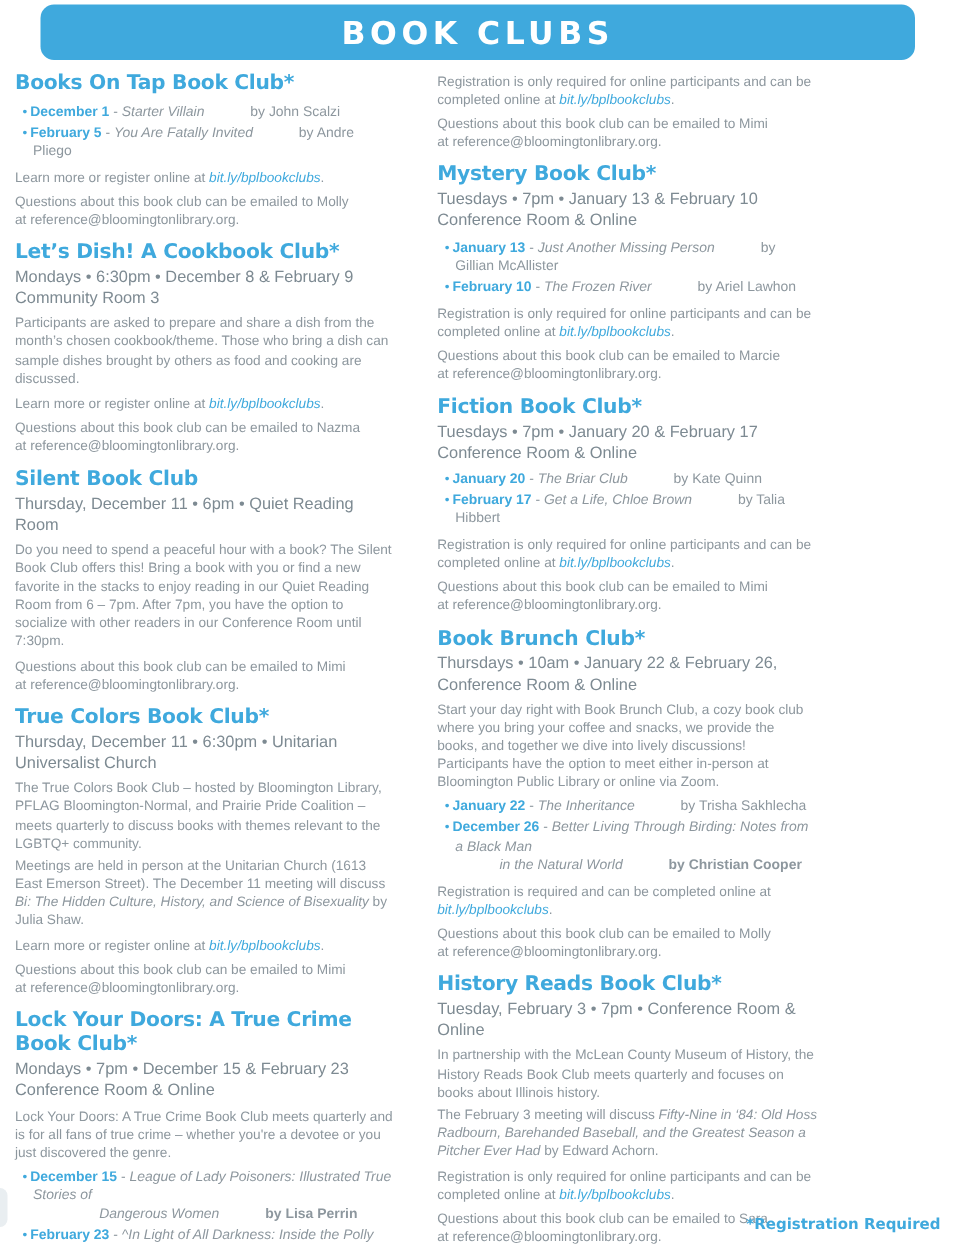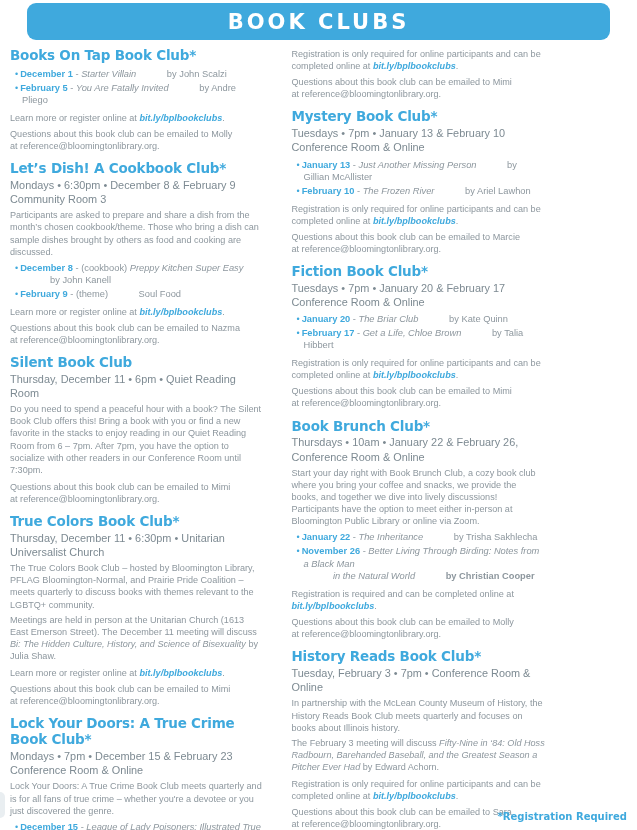--- a/index.html
+++ b/index.html
@@ -117,21 +117,21 @@
     display: block;
     text-align: center;
     font-style: italic;
     padding-left: 26px;
   }
   .sel-cont .sel-by { font-style: normal; font-weight: bold; }
 
   .link {
     color: #3fa9dd;
     font-style: italic;
-    font-weight: bold;
+    font-weight: normal;
     text-decoration: none;
   }
   em.ital { font-style: italic; }
 
   
   .footer-note {
     position: absolute;
     right: 10px;
     bottom: 8px;
     color: #3fa9dd;
@@ -164,24 +164,20 @@
           <li class="sel-item"><span class="sel-bullet">•</span><span class="sel-date">December 1</span><span class="sel-sep"> - </span><span class="sel-title">Starter Villain</span><span class="sel-by"> by John Scalzi</span></li>
           <li class="sel-item"><span class="sel-bullet">•</span><span class="sel-date">February 5</span><span class="sel-sep"> - </span><span class="sel-title">You Are Fatally Invited</span><span class="sel-by"> by Andre Pliego</span></li>
         </ul>
         <div class="club-note">Learn more or register online at <span class="link">bit.ly/bplbookclubs</span>.</div>
         <div class="club-note">Questions about this book club can be emailed to Molly<br>at reference@bloomingtonlibrary.org.</div>
       </div>
       <div class="club">
         <div class="club-title">Let’s Dish! A Cookbook Club*</div>
         <div class="club-when">Mondays • 6:30pm • December 8 &amp; February 9<br>Community Room 3</div>
         <div class="club-desc">Participants are asked to prepare and share a dish from the month’s chosen cookbook/theme. Those who bring a dish can sample dishes brought by others as food and cooking are discussed.</div>
-        <ul class="selections">
-          <li class="sel-item"><span class="sel-bullet">•</span><span class="sel-date">December 8</span><span class="sel-sep"> - (cookbook) </span><span class="sel-title">Preppy Kitchen Super Easy</span><span class="sel-by"> by John Kanell</span></li>
-          <li class="sel-item"><span class="sel-bullet">•</span><span class="sel-date">February 9</span><span class="sel-sep"> - (theme) </span><span class="sel-by">Soul Food</span></li>
-        </ul>
         <div class="club-note">Learn more or register online at <span class="link">bit.ly/bplbookclubs</span>.</div>
         <div class="club-note">Questions about this book club can be emailed to Nazma<br>at reference@bloomingtonlibrary.org.</div>
       </div>
       <div class="club">
         <div class="club-title">Silent Book Club</div>
         <div class="club-when">Thursday, December 11 • 6pm • Quiet Reading Room</div>
         <div class="club-desc">Do you need to spend a peaceful hour with a book? The Silent Book Club offers this! Bring a book with you or find a new favorite in the stacks to enjoy reading in our Quiet Reading Room from 6 – 7pm. After 7pm, you have the option to socialize with other readers in our Conference Room until 7:30pm.</div>
         <div class="club-note">Questions about this book club can be emailed to Mimi<br>at reference@bloomingtonlibrary.org.</div>
       </div>
       <div class="club">
@@ -226,21 +222,21 @@
         </ul>
         <div class="club-note">Registration is only required for online participants and can be completed online at <span class="link">bit.ly/bplbookclubs</span>.</div>
         <div class="club-note">Questions about this book club can be emailed to Mimi<br>at reference@bloomingtonlibrary.org.</div>
       </div>
       <div class="club">
         <div class="club-title">Book Brunch Club*</div>
         <div class="club-when">Thursdays • 10am • January 22 &amp; February 26,<br>Conference Room &amp; Online</div>
         <div class="club-desc">Start your day right with Book Brunch Club, a cozy book club where you bring your coffee and snacks, we provide the books, and together we dive into lively discussions! Participants have the option to meet either in-person at Bloomington Public Library or online via Zoom.</div>
         <ul class="selections">
           <li class="sel-item"><span class="sel-bullet">•</span><span class="sel-date">January 22</span><span class="sel-sep"> - </span><span class="sel-title">The Inheritance</span><span class="sel-by"> by Trisha Sakhlecha</span></li>
-          <li class="sel-item"><span class="sel-bullet">•</span><span class="sel-date">November 26</span><span class="sel-sep"> - </span><span class="sel-title">Better Living Through Birding: Notes from a Black Man</span><span class="sel-cont">in the Natural World<span class="sel-by"> by Christian Cooper</span></span></li>
+          <li class="sel-item"><span class="sel-bullet">•</span><span class="sel-date">December 26</span><span class="sel-sep"> - </span><span class="sel-title">Better Living Through Birding: Notes from a Black Man</span><span class="sel-cont">in the Natural World<span class="sel-by"> by Christian Cooper</span></span></li>
         </ul>
         <div class="club-note">Registration is required and can be completed online at <span class="link">bit.ly/bplbookclubs</span>.</div>
         <div class="club-note">Questions about this book club can be emailed to Molly<br>at reference@bloomingtonlibrary.org.</div>
       </div>
       <div class="club">
         <div class="club-title">History Reads Book Club*</div>
         <div class="club-when">Tuesday, February 3 • 7pm • Conference Room &amp; Online</div>
         <div class="club-desc">In partnership with the McLean County Museum of History, the History Reads Book Club meets quarterly and focuses on books about Illinois history.</div>
         <div class="club-desc">The February 3 meeting will discuss <em class="ital">Fifty-Nine in ‘84: Old Hoss Radbourn, Barehanded Baseball, and the Greatest Season a Pitcher Ever Had</em> by Edward Achorn.</div>
         <div class="club-note">Registration is only required for online participants and can be completed online at <span class="link">bit.ly/bplbookclubs</span>.</div>

